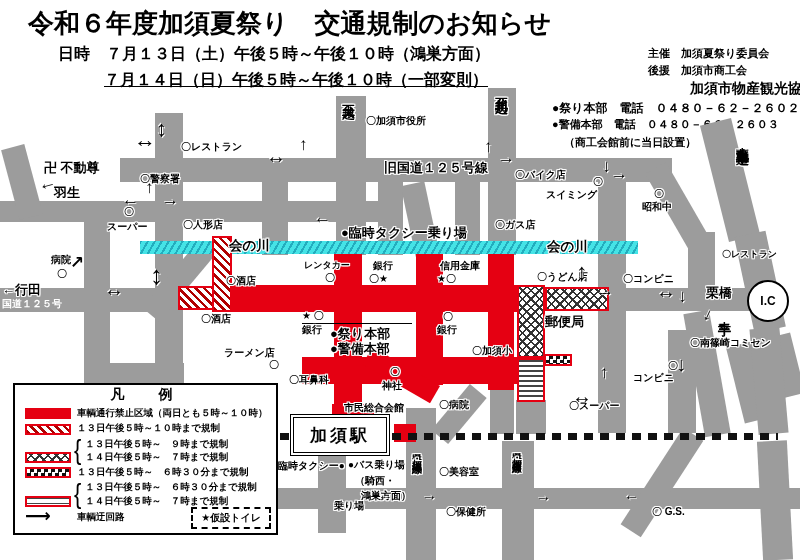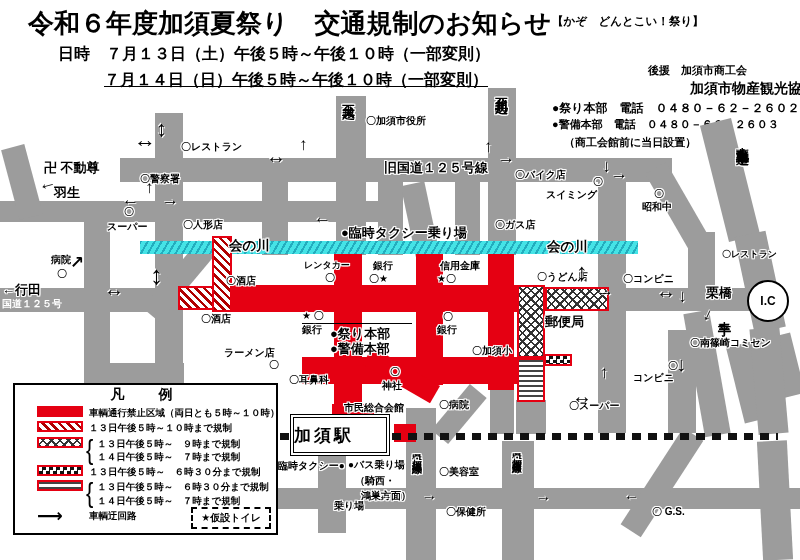--- a/index.html
+++ b/index.html
@@ -31,45 +31,45 @@
   .rail{position:absolute;z-index:4;height:7px;
     background:repeating-linear-gradient(90deg,#111 0 9px,transparent 9px 16px);}
   .hline{position:absolute;z-index:3;background:#000;}
   .lbl{position:absolute;z-index:5;font-size:10px;font-weight:bold;white-space:nowrap;line-height:1.15;
     text-shadow:1px 1px 0 #fff,-1px -1px 0 #fff,1px -1px 0 #fff,-1px 1px 0 #fff,0 1px 0 #fff,0 -1px 0 #fff,1px 0 0 #fff,-1px 0 0 #fff;}
   .lbl.sm{font-size:9px;} .lbl.md{font-size:13px;} .lbl.lg{font-size:13.5px;}
   .lbl.v{writing-mode:vertical-rl;letter-spacing:1px;}
   .lbl.w{color:#fff;text-shadow:none;}
   .arw{position:absolute;z-index:5;font-weight:bold;color:#000;line-height:1;text-shadow:1px 1px 0 #fff,-1px -1px 0 #fff;}
   #station{position:absolute;left:290px;top:414px;width:100px;height:42px;background:#fff;border:4px double #000;
-    z-index:6;display:flex;align-items:center;justify-content:flex-start;font-size:17px;font-weight:bold;letter-spacing:3px;box-sizing:border-box;}
+    z-index:6;display:flex;align-items:center;justify-content:center;font-size:17px;font-weight:bold;letter-spacing:3px;box-sizing:border-box;}
   #ic{position:absolute;left:747px;top:280px;width:38px;height:38px;background:#fff;border:2px solid #000;border-radius:50%;
     z-index:6;display:flex;align-items:center;justify-content:center;font-size:12px;font-weight:bold;}
   
   #legend{position:absolute;left:13px;top:383px;width:265px;height:152px;background:#fff;border:2px solid #000;
     z-index:9;box-sizing:border-box;padding:1px 4px 2px 6px;}
   .lg-title{text-align:center;font-weight:bold;font-size:14px;letter-spacing:10px;}
-  .lg-row{display:flex;align-items:flex-start;margin:2px 16px;}
+  .lg-row{display:flex;align-items:flex-end;margin:2px 4px;}
   .sw{width:46px;height:11px;flex:0 0 46px;box-sizing:border-box;}
   .sw.solid{background:#e50012;}
   .sw.bordered{border:2px solid #e50012;background-color:#fff;}
   .lg-txt{font-size:9.5px;font-weight:bold;margin-left:6px;line-height:1.4;white-space:nowrap;}
   .brace{font-size:22px;font-weight:normal;transform:scaleY(1.25);margin-left:3px;margin-right:-2px;}
   .lg-arrow{font-size:18px;font-weight:bold;width:46px;text-align:left;line-height:.8;}
   #toilet{position:absolute;right:5px;bottom:4px;border:2px dashed #000;padding:2px 8px;font-size:10px;font-weight:bold;background:#fff;}
 </style>
 </head>
 <body>
 
 <div id="page">
 
   <div class="abs h-title">令和６年度加須夏祭り　交通規制のお知らせ</div>
-  <div class="abs h-dt1">日時　７月１３日（土）午後５時～午後１０時（一部変則）</div>
+  <div class="abs h-dt1">日時　７月１３日（土）午後５時～午後１０時（鴻巣方面）</div>
   <div class="abs h-dt2">７月１４日（日）午後５時～午後１０時（一部変則）</div>
-  <div class="abs h-slogan">【かぞ　どんとこい！祭り】</div>
+  <div class="abs h-org">主催　加須夏祭り委員会</div>
   <div class="abs h-sup1">後援　加須市商工会</div>
   <div class="abs h-sup2">加須市物産観光協会</div>
   <div class="abs h-ph1">●祭り本部　電話　０４８０－６２－２６０２</div>
   <div class="abs h-ph2">●警備本部　電話　０４８０－６２－２６０３</div>
   <div class="abs h-note">（商工会館前に当日設置）</div>
 
   <div id="map">
       <div class="road" style="left: 120px; top: 158px; width: 552px; height: 24px;"></div>
       <div class="road" style="left: 0px; top: 201px; width: 400px; height: 21px;"></div>
       <div class="road" style="left: 155px; top: 113px; width: 28px; height: 272px;"></div>

